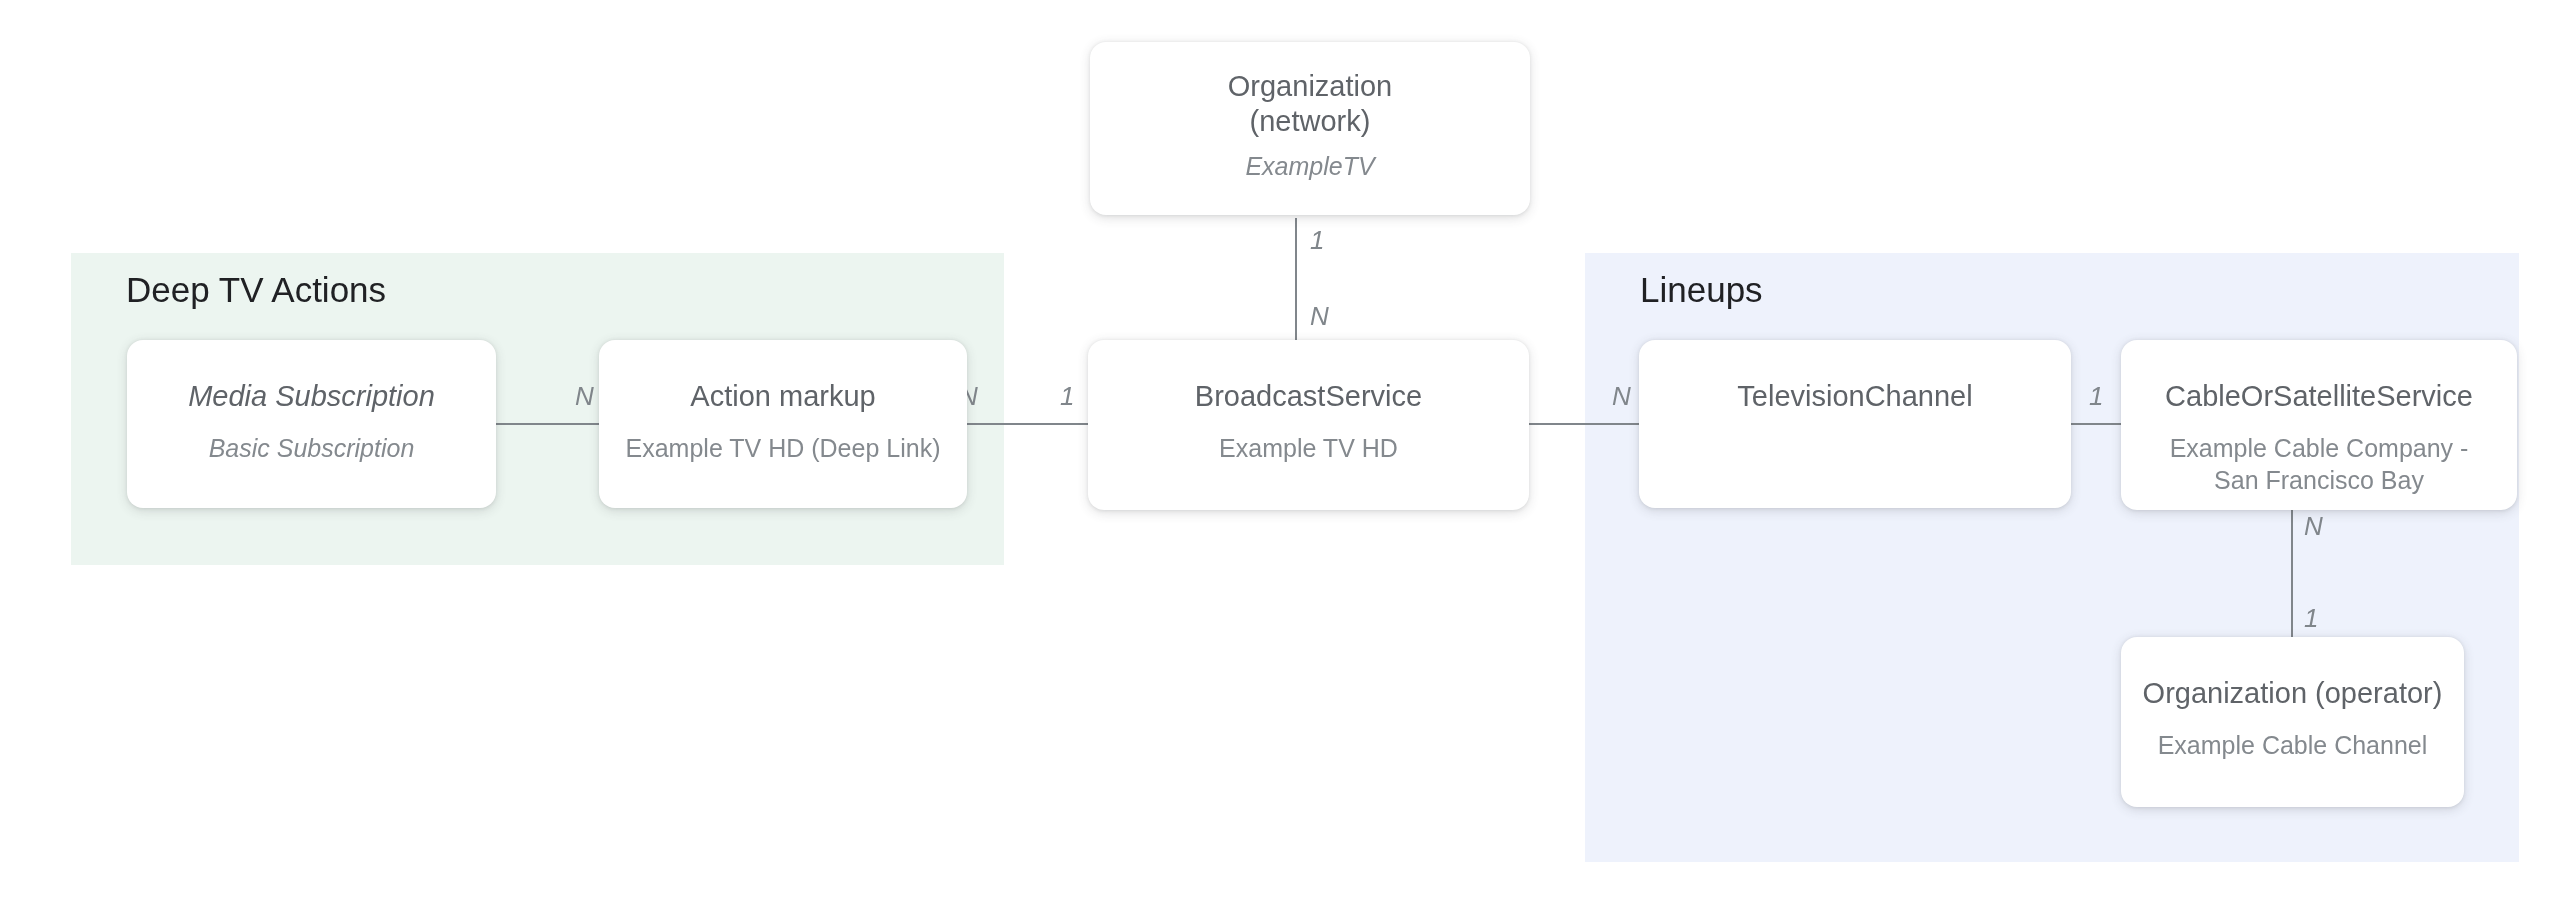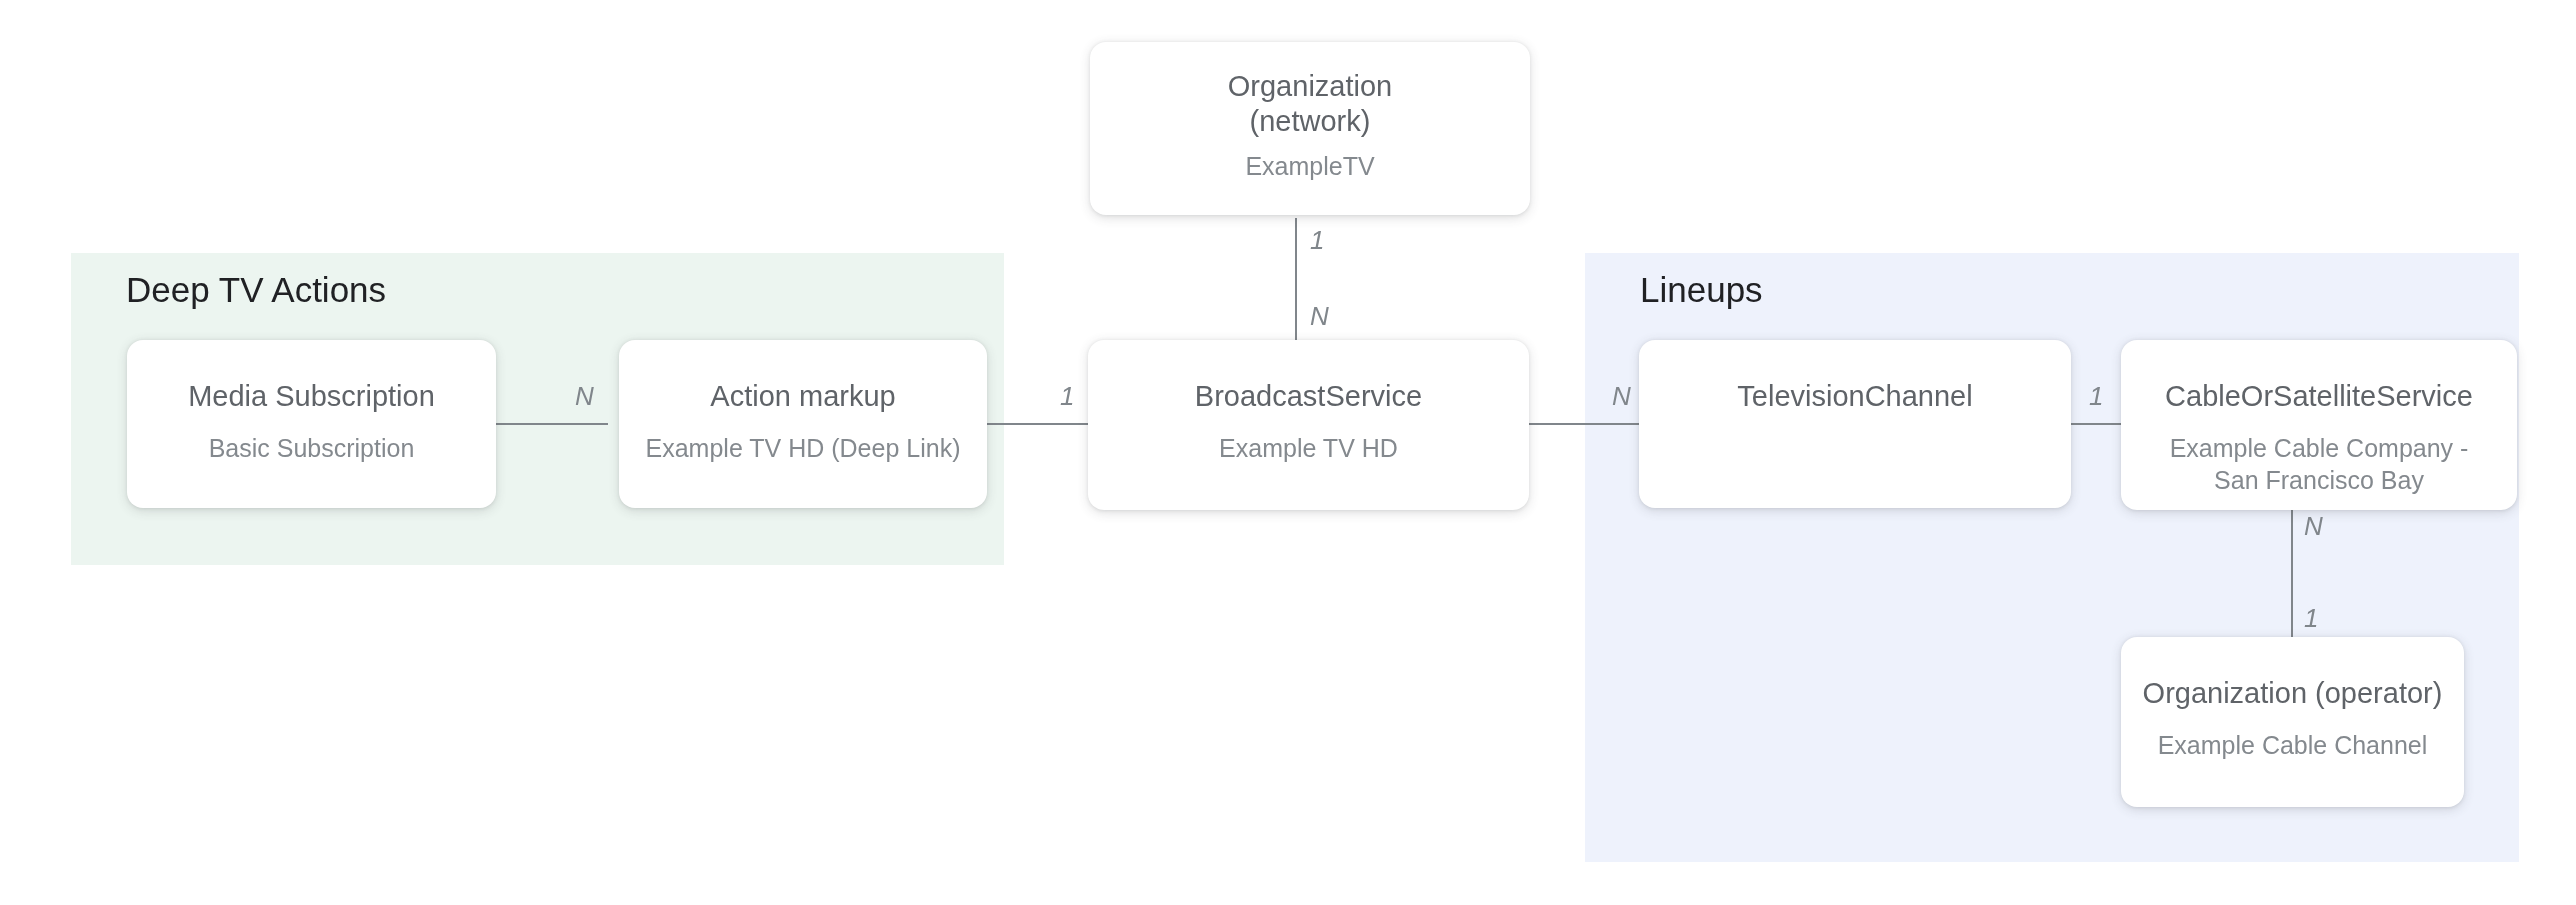--- a/index.html
+++ b/index.html
@@ -57,25 +57,25 @@
   .node-example {
     position: absolute;
     top: 92px; left: 10.6px; right: 10.6px;
     text-align: center;
     font-size: 25px;
     line-height: 32px;
     color: #84898E;
     white-space: pre-line;
   }
   .node.tall-title .node-title { top: 26.5px; }
-  .node.tall-title .node-example { top: 108px; }
+  .node.tall-title .node-example { top: 108px; font-style: italic; }
 
   #n-orgnet     { left: 1090px; top: 42px;  width: 412px; height: 173px; }
-  #n-mediasub   { left: 127px;  top: 340px; width: 341px; height: 168px; }
-  #n-action     { left: 619px;  top: 340px; width: 340px; height: 168px; }
+  #n-mediasub   { left: 127px;  top: 340px; width: 341px; height: 168px; font-style: italic; }
+  #n-action     { left: 599px;  top: 340px; width: 340px; height: 168px; }
   #n-broadcast  { left: 1088px; top: 340px; width: 413px; height: 170px; }
   #n-tv         { left: 1639px; top: 340px; width: 404px; height: 168px; }
   #n-cable      { left: 2121px; top: 340px; width: 368px; height: 170px; }
   #n-operator   { left: 2121px; top: 637px; width: 315px; height: 170px; }
 
   
   .line {
     position: absolute;
     background: #80868B;
   }

